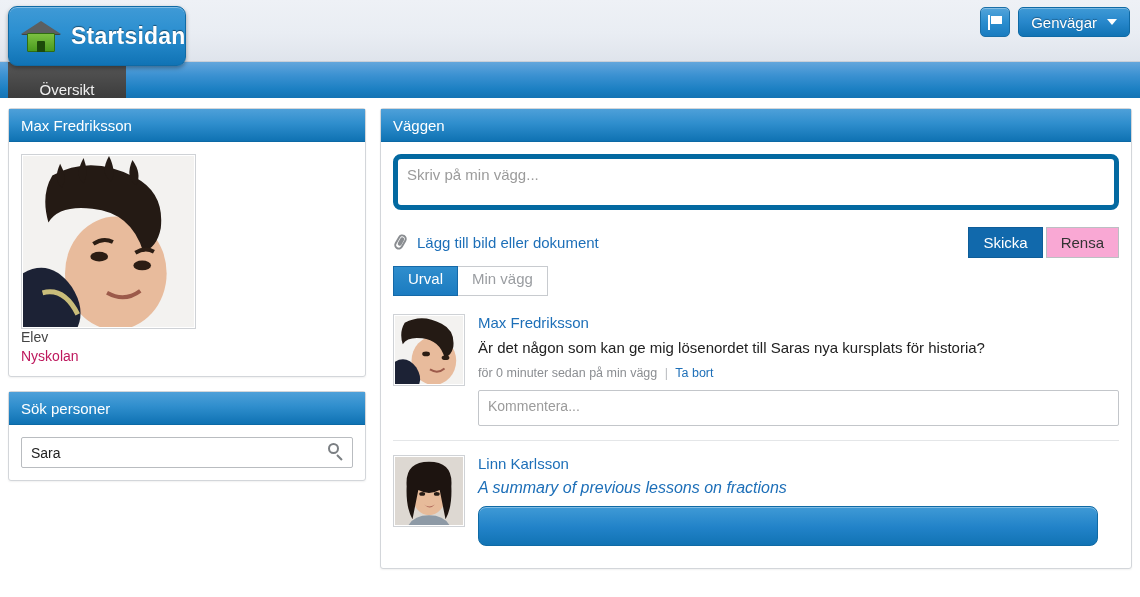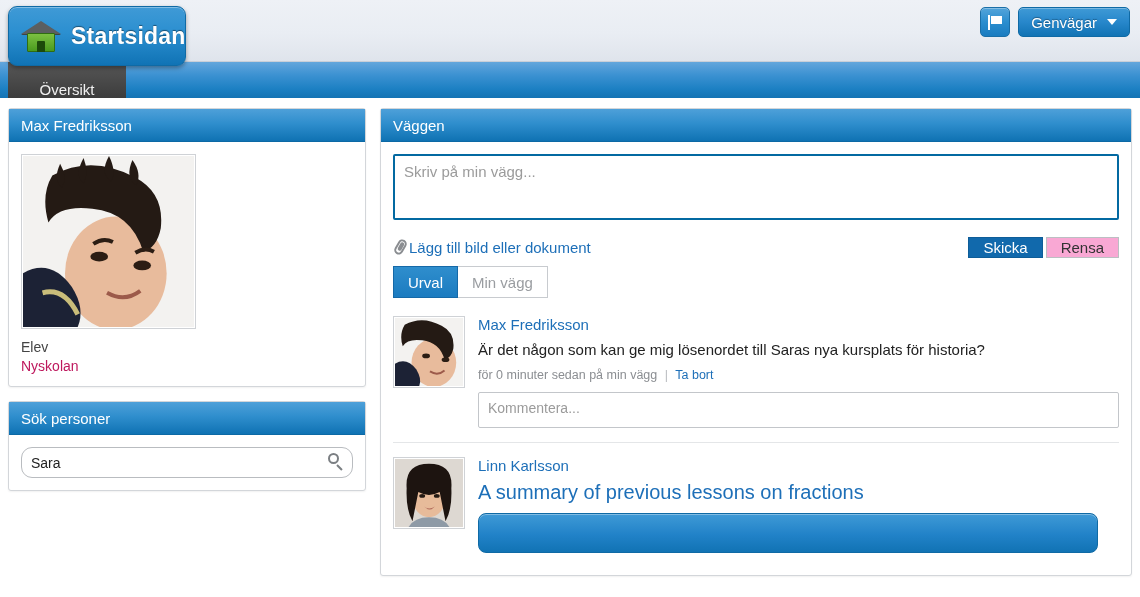--- a/index.html
+++ b/index.html
@@ -118,112 +118,112 @@
   }
   .panel-body { padding: 12px; }
 
   
   .avatar-frame {
     width: 175px; height: 175px;
     border: 1px solid #cfd2d6; background: #fff; padding: 1px;
     overflow: hidden;
   }
   .avatar-img { width: 100%; height: 100%; display: block; }
-  .profile-role { font-size: 14px; color: #444; margin-top: 10px; }
+  .profile-role { font-size: 14px; color: #444; }
   .profile-school { font-size: 14px; color: #be185d; margin-top: 3px; cursor: pointer; }
 
   
   .search-wrap { position: relative; }
   .search-input {
     width: 100%; height: 31px;
-    border: 1px solid #b9bcc0; border-radius: 11px;
+    border: 1px solid #b9bcc0; border-radius: 2px;
     padding: 0 34px 0 9px;
     font-size: 14px; font-family: "Liberation Sans", sans-serif;
     color: #222; outline: none; background: #fff;
   }
   .search-icon {
     position: absolute; right: 9px; top: 6px;
     width: 18px; height: 18px; cursor: pointer;
   }
   .search-icon .ring {
     position: absolute; left: 2px; top: 0;
     width: 11px; height: 11px; border: 2px solid #7b7f83; border-radius: 50%;
   }
   .search-icon .handle {
     position: absolute; left: 11px; top: 11px;
     width: 7px; height: 2px; background: #7b7f83;
     transform: rotate(45deg); transform-origin: left center;
   }
 
   
   .wall-textarea {
-    width: 100%; height: 66px;
-    border: 2px solid #0369a1; border-radius: 2px;
+    width: 100%; height: 56px;
+    border: 5px solid #0369a1; border-radius: 8px;
     padding: 7px 9px; font-size: 15px; resize: none; outline: none;
     font-family: "Liberation Sans", sans-serif; color: #222; background: #fff;
   }
   .wall-textarea::placeholder { color: #9b9b9b; }
   .composer-row {
     display: flex; align-items: center; justify-content: space-between;
     margin-top: 13px;
   }
   .attach-link {
-    display: flex; align-items: center; gap: 0;
+    display: flex; align-items: center; gap: 8px;
     font-size: 15px; color: #1d6fb8; cursor: pointer;
   }
   .clip-icon { width: 16px; height: 17px; position: relative; }
   .clip-icon .c1 {
     position: absolute; left: 3px; top: 0;
     width: 9px; height: 16px;
     border: 2px solid #8a8d91; border-radius: 6px;
     transform: rotate(30deg);
   }
   .clip-icon .c2 {
     position: absolute; left: 6px; top: 3px;
     width: 4px; height: 9px;
     border: 2px solid #8a8d91; border-radius: 4px;
     transform: rotate(30deg);
   }
   .btn-group { display: flex; }
   .btn {
-    height: 21px; padding: 0 14px;
+    height: 31px; padding: 0 14px;
     font-size: 15px; cursor: pointer;
     display: flex; align-items: center; justify-content: center;
     border: 1px solid #bcbfc3;
   }
   .btn-primary {
     background: #1169ac; color: #fff; border-color: #0e5d98;
   }
   .btn-default {
     background: #f9a8d4; color: #333; margin-left: 3px;
   }
 
   .tab-switch { display: flex; margin: 8px 0 14px 0; }
   .tab-btn {
-    height: 18px; padding: 15px 14px;
-    font-size: 15px; display: flex; align-items: center;
+    height: 30px; padding: 8px 14px;
+    font-size: 15px; display: flex; align-items: flex-end;
     border: 1px solid #c8cbcf; cursor: pointer; background: #fff; color: #9a9da1;
   }
   .tab-btn.active {
     background: linear-gradient(to bottom, #2f8ecd 0%, #1b7bc0 100%);
     color: #fff; border-color: #1569a8;
   }
   .tab-btn + .tab-btn { border-left: none; }
 
   
   .post { display: flex; gap: 13px; padding: 4px 0 10px 0; }
   .post + .post { border-top: 1px solid #e4e6e8; padding-top: 14px; }
   .post-avatar {
     width: 72px; height: 72px; flex: 0 0 auto;
     border: 1px solid #cfd2d6; padding: 1px; background: #fff; overflow: hidden;
   }
   .post-main { flex: 1 1 auto; min-width: 0; }
   .post-author { font-size: 15px; color: #1d6fb8; cursor: pointer; }
   .post-text { font-size: 15px; color: #222; margin-top: 7px; line-height: 1.3; }
-  .post-link { font-size: 20px; color: #1d6fb8; margin-top: 7px; cursor: pointer; }
+  .post-link { font-size: 16px; color: #1d6fb8; margin-top: 7px; cursor: pointer; font-style: italic; }
   .post-meta { font-size: 12.5px; color: #8b8e92; margin-top: 8px; }
   .post-meta .sep { color: #b9bcc0; margin: 0 4px; }
   .post-meta a { color: #1d6fb8; cursor: pointer; }
   .comment-box {
     width: 100%; height: 36px; margin-top: 10px;
     border: 1px solid #c3c6ca; border-radius: 2px;
     padding: 7px 9px; font-size: 14px; resize: none; outline: none;
     font-family: "Liberation Sans", sans-serif; background: #fff;
   }
   .comment-box::placeholder { color: #9b9b9b; }

